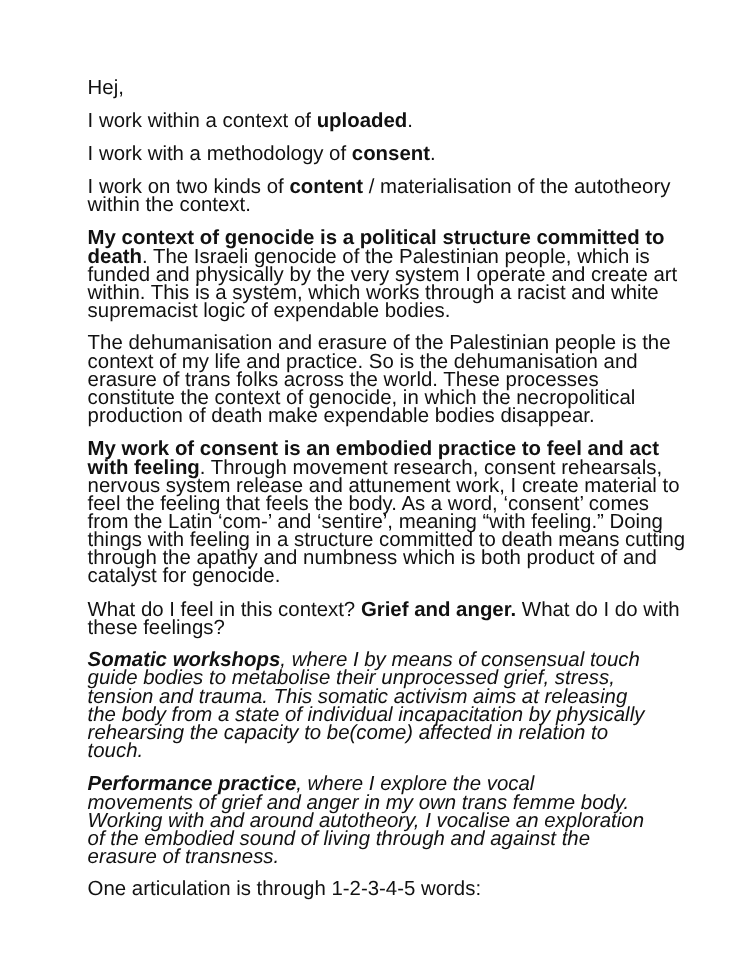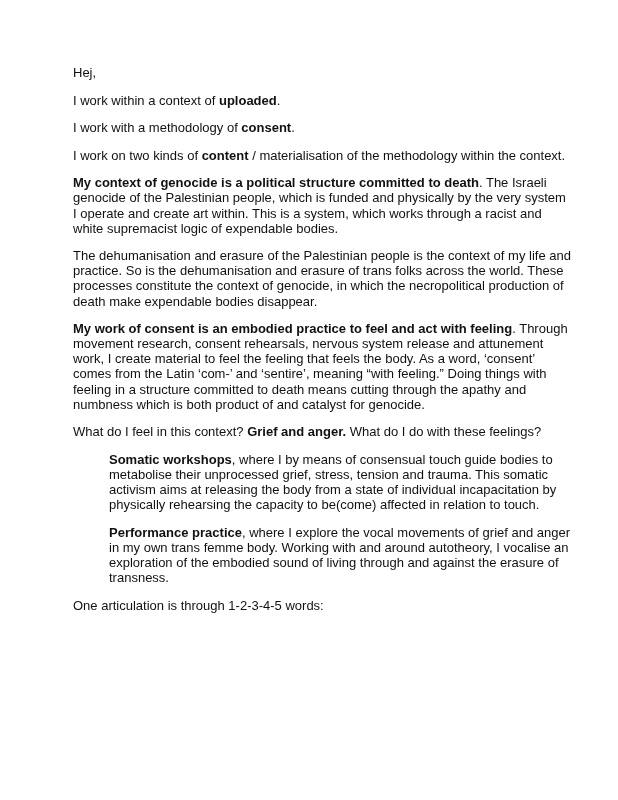--- a/index.html
+++ b/index.html
@@ -1,33 +1,33 @@
 <!DOCTYPE html>
 <html><head>
 <meta charset="utf-8">
 <style>
   html, body { margin: 0; padding: 0; background: #ffffff; }
   body { width: 618px; height: 800px; overflow: hidden; position: relative; }
   .page {
     position: absolute; left: 73px; top: 65px; width: 500px;
     font-family: "Liberation Sans", sans-serif;
-    font-size: 13px; line-height: 15.1px; color: #111111;
+    font-size: 17px; line-height: 15.1px; color: #111111;
   }
   .p { margin: 0 0 12.5px 0; }
-  .indent { margin-left: 36px; width: 464px; }
+  .indent { width: 464px; font-style: italic; }
   b { font-weight: bold; }
 </style>
 </head>
 <body>
 
 <div class="page">
   <p class="p">Hej,</p>
   <p class="p"><span>I work within a context of </span><b>uploaded</b><span>.</span></p>
   <p class="p"><span>I work with a methodology of </span><b>consent</b><span>.</span></p>
-  <p class="p"><span>I work on two kinds of </span><b>content</b><span> / materialisation of the methodology within the context.</span></p>
+  <p class="p"><span>I work on two kinds of </span><b>content</b><span> / materialisation of the autotheory within the context.</span></p>
   <p class="p"><b>My context of genocide is a political structure committed to death</b><span>. The Israeli genocide of the Palestinian people, which is funded and physically by the very system I operate and create art within. This is a system, which works through a racist and white supremacist logic of expendable bodies.</span></p>
   <p class="p">The dehumanisation and erasure of the Palestinian people is the context of my life and practice. So is the dehumanisation and erasure of trans folks across the world. These processes constitute the context of genocide, in which the necropolitical production of death make expendable bodies disappear.</p>
   <p class="p"><b>My work of consent is an embodied practice to feel and act with feeling</b><span>. Through movement research, consent rehearsals, nervous system release and attunement work, I create material to feel the feeling that feels the body. As a word, ‘consent’ comes from the Latin ‘com-’ and ‘sentire’, meaning “with feeling.” Doing things with feeling in a structure committed to death means cutting through the apathy and numbness which is both product of and catalyst for genocide.</span></p>
   <p class="p"><span>What do I feel in this context? </span><b>Grief and anger.</b><span> What do I do with these feelings?</span></p>
   <p class="p indent"><b>Somatic workshops</b><span>, where I by means of consensual touch guide bodies to metabolise their unprocessed grief, stress, tension and trauma. This somatic activism aims at releasing the body from a state of individual incapacitation by physically rehearsing the capacity to be(come) affected in relation to touch.</span></p>
   <p class="p indent"><b>Performance practice</b><span>, where I explore the vocal movements of grief and anger in my own trans femme body. Working with and around autotheory, I vocalise an exploration of the embodied sound of living through and against the erasure of transness.</span></p>
   <p class="p">One articulation is through 1-2-3-4-5 words:</p>
 </div>
 
 </body></html>

